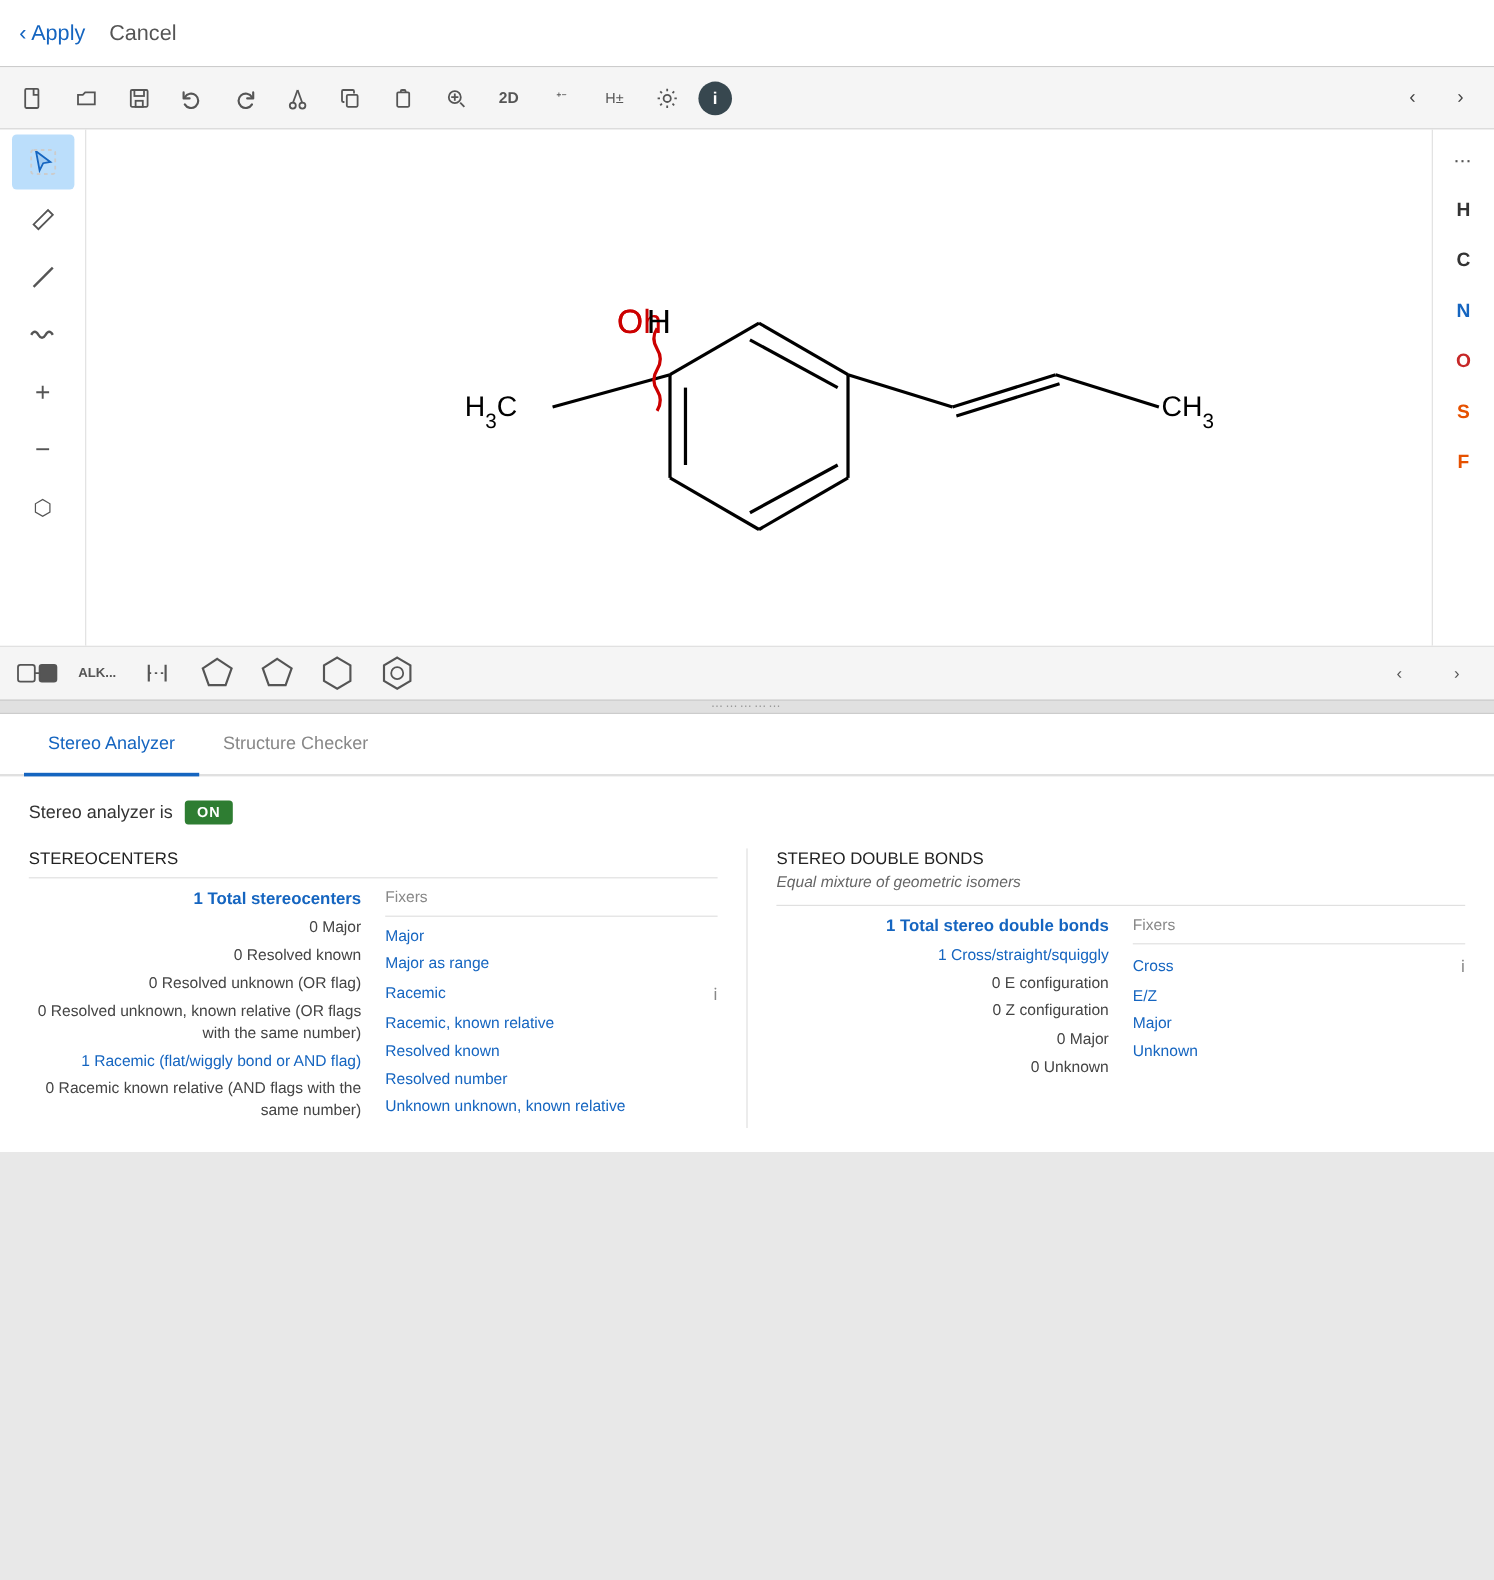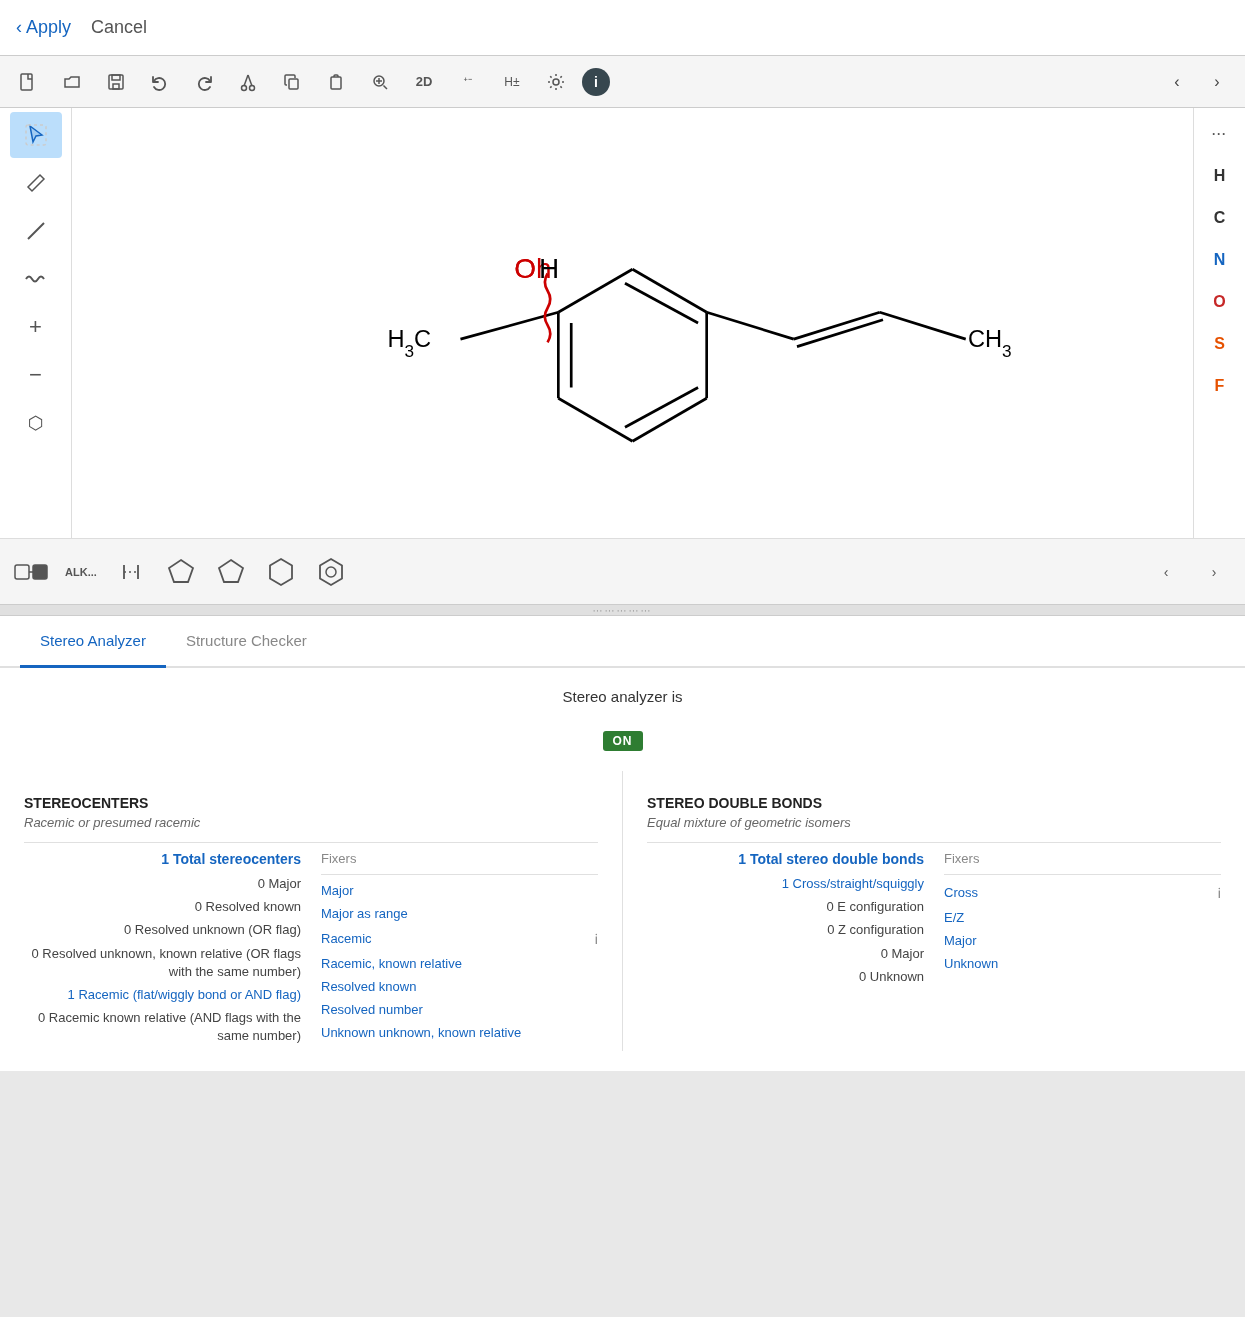--- a/index.html
+++ b/index.html
@@ -136,21 +136,21 @@
     }
     .right-tool-btn.color-h { color: #333; }
     .right-tool-btn.color-c { color: #333; }
     .right-tool-btn.color-n { color: #1565c0; }
     .right-tool-btn.color-o { color: #c62828; }
     .right-tool-btn.color-s { color: #e65100; }
     .right-tool-btn.color-f { color: #e65100; }
 
     
     .bottom-tools {
-      height: 66px;
+      height: 45px;
       background: #f5f5f5;
       border-top: 1px solid #ddd;
       display: flex;
       align-items: center;
       padding: 0 8px;
       gap: 4px;
     }
     .bottom-tool-btn {
       width: 46px;
       height: 40px;
@@ -214,23 +214,22 @@
     }
 
     
     .panel-content {
       padding: 20px 24px;
     }
 
     .stereo-header-row {
       display: flex;
       align-items: center;
-      gap: 26px;
+      gap: 10px;
       margin-bottom: 20px;
-      flex-direction: column;
     }
     .stereo-label {
       font-size: 15px;
       color: #333;
     }
     .toggle-on {
       background: #2e7d32;
       color: #fff;
       font-size: 12px;
       font-weight: bold;
@@ -250,25 +249,24 @@
       border-right: 1px solid #e0e0e0;
       padding-right: 24px;
     }
     .stereo-double-col {
       flex: 1;
       padding-left: 24px;
     }
 
     .section-title {
       font-size: 14px;
-      font-weight: bold;
+      font-weight: normal;
       color: #222;
       text-transform: uppercase;
       margin-bottom: 4px;
-      margin-top: 24px;
     }
     .section-subtitle {
       font-size: 13px;
       color: #666;
       font-style: italic;
       margin-bottom: 12px;
     }
 
     hr.divider {
       border: none;
@@ -564,21 +562,20 @@
 
     <div class="stereo-header-row">
       <span class="stereo-label">Stereo analyzer is</span>
       <span class="toggle-on">ON</span>
     </div>
 
     <div class="two-col">
 
       <div class="stereocenters-col">
         <div class="section-title">STEREOCENTERS</div>
-        <div class="section-subtitle">Racemic or presumed racemic</div>
         <hr class="divider">
         <div class="inner-two-col">
 
           <div class="stats-col">
             <div class="total-link">1 Total stereocenters</div>
             <div class="stat-row"><span class="count">0</span> Major</div>
             <div class="stat-row"><span class="count">0</span> Resolved known</div>
             <div class="stat-row"><span class="count">0</span> Resolved unknown (OR flag)</div>
             <div class="stat-row"><span class="count">0</span> Resolved unknown, known relative (OR flags with the same number)</div>
             <div class="stat-row link-row"><span class="count">1</span> Racemic (flat/wiggly bond or AND flag)</div>

